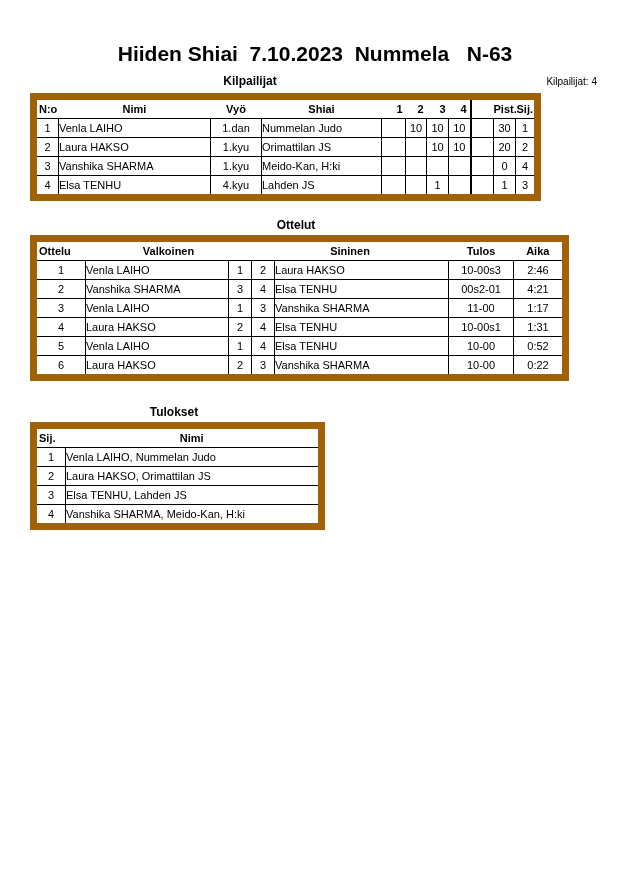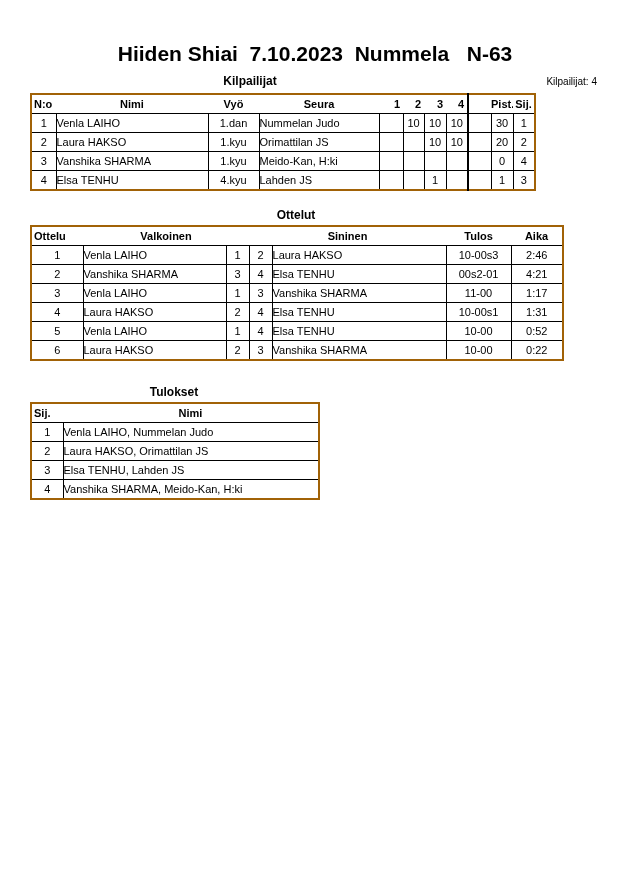--- a/index.html
+++ b/index.html
@@ -41,21 +41,21 @@
   }
   .competitor-count {
     position: absolute;
     right: 33px;
     top: 2px;
     font-size: 10px;
     font-weight: normal;
   }
   table {
     border-collapse: collapse;
-    border: 2px solid #a16207;
+    border: 7px solid #a16207;
     table-layout: fixed;
     margin-left: 30px;
     font-size: 11px;
   }
   td, th {
     height: 18px;
     padding: 0;
     overflow: hidden;
     white-space: nowrap;
     line-height: 12px;
@@ -103,21 +103,21 @@
       <col style="width:22px">
     <col style="width:23px">
       <col style="width:22px">
       <col style="width:22px">
   </colgroup>
   <tbody>
       <tr>
     <th class="edge">N:o</th>
     <th class="ac">Nimi</th>
     <th class="ac">Vyö</th>
-    <th class="ac">Seura</th>
+    <th class="ac">Shiai</th>
     <th class="ar">1</th>
     <th class="ar">2</th>
     <th class="ar">3</th>
     <th class="ar">4</th>
     <th class="ac thickL">Voit.</th>
     <th class="ac">Pist.</th>
     <th class="ac">Sij.</th>
   </tr>
   <tr>
     <td class="ac">1</td>

